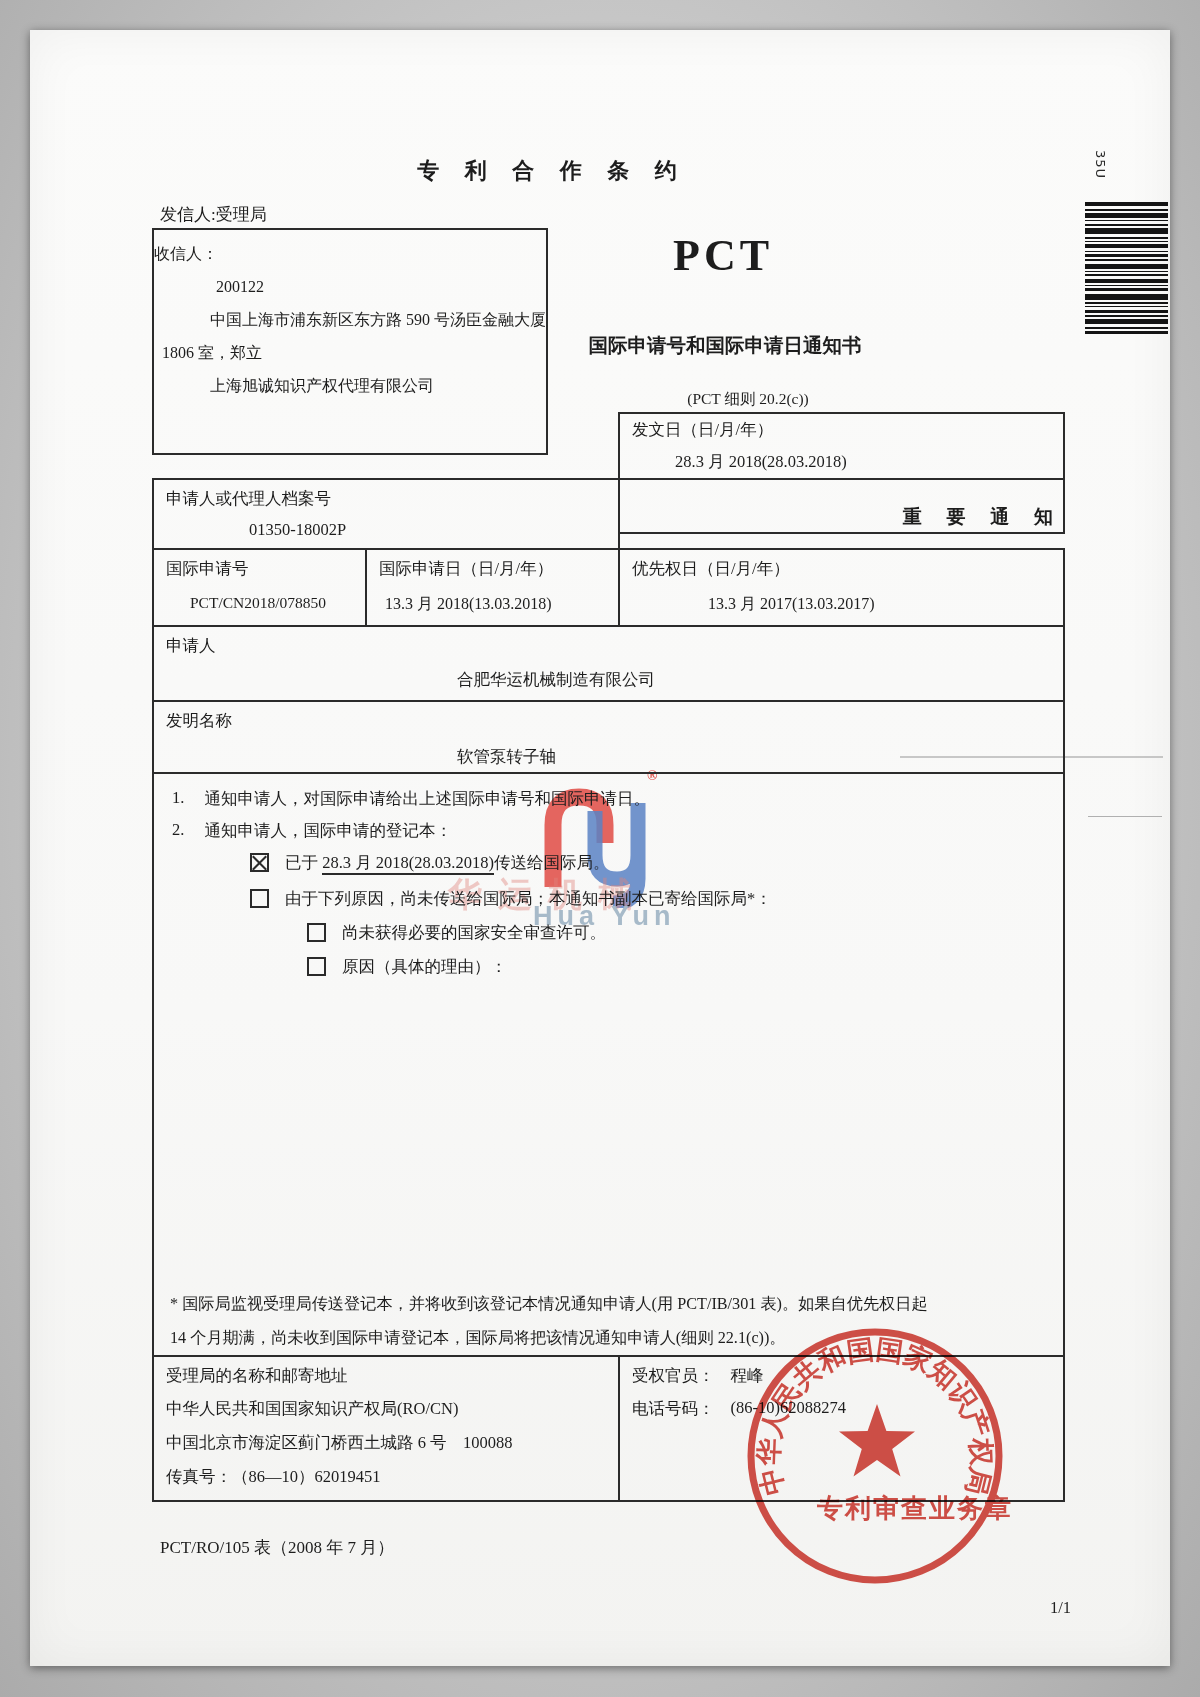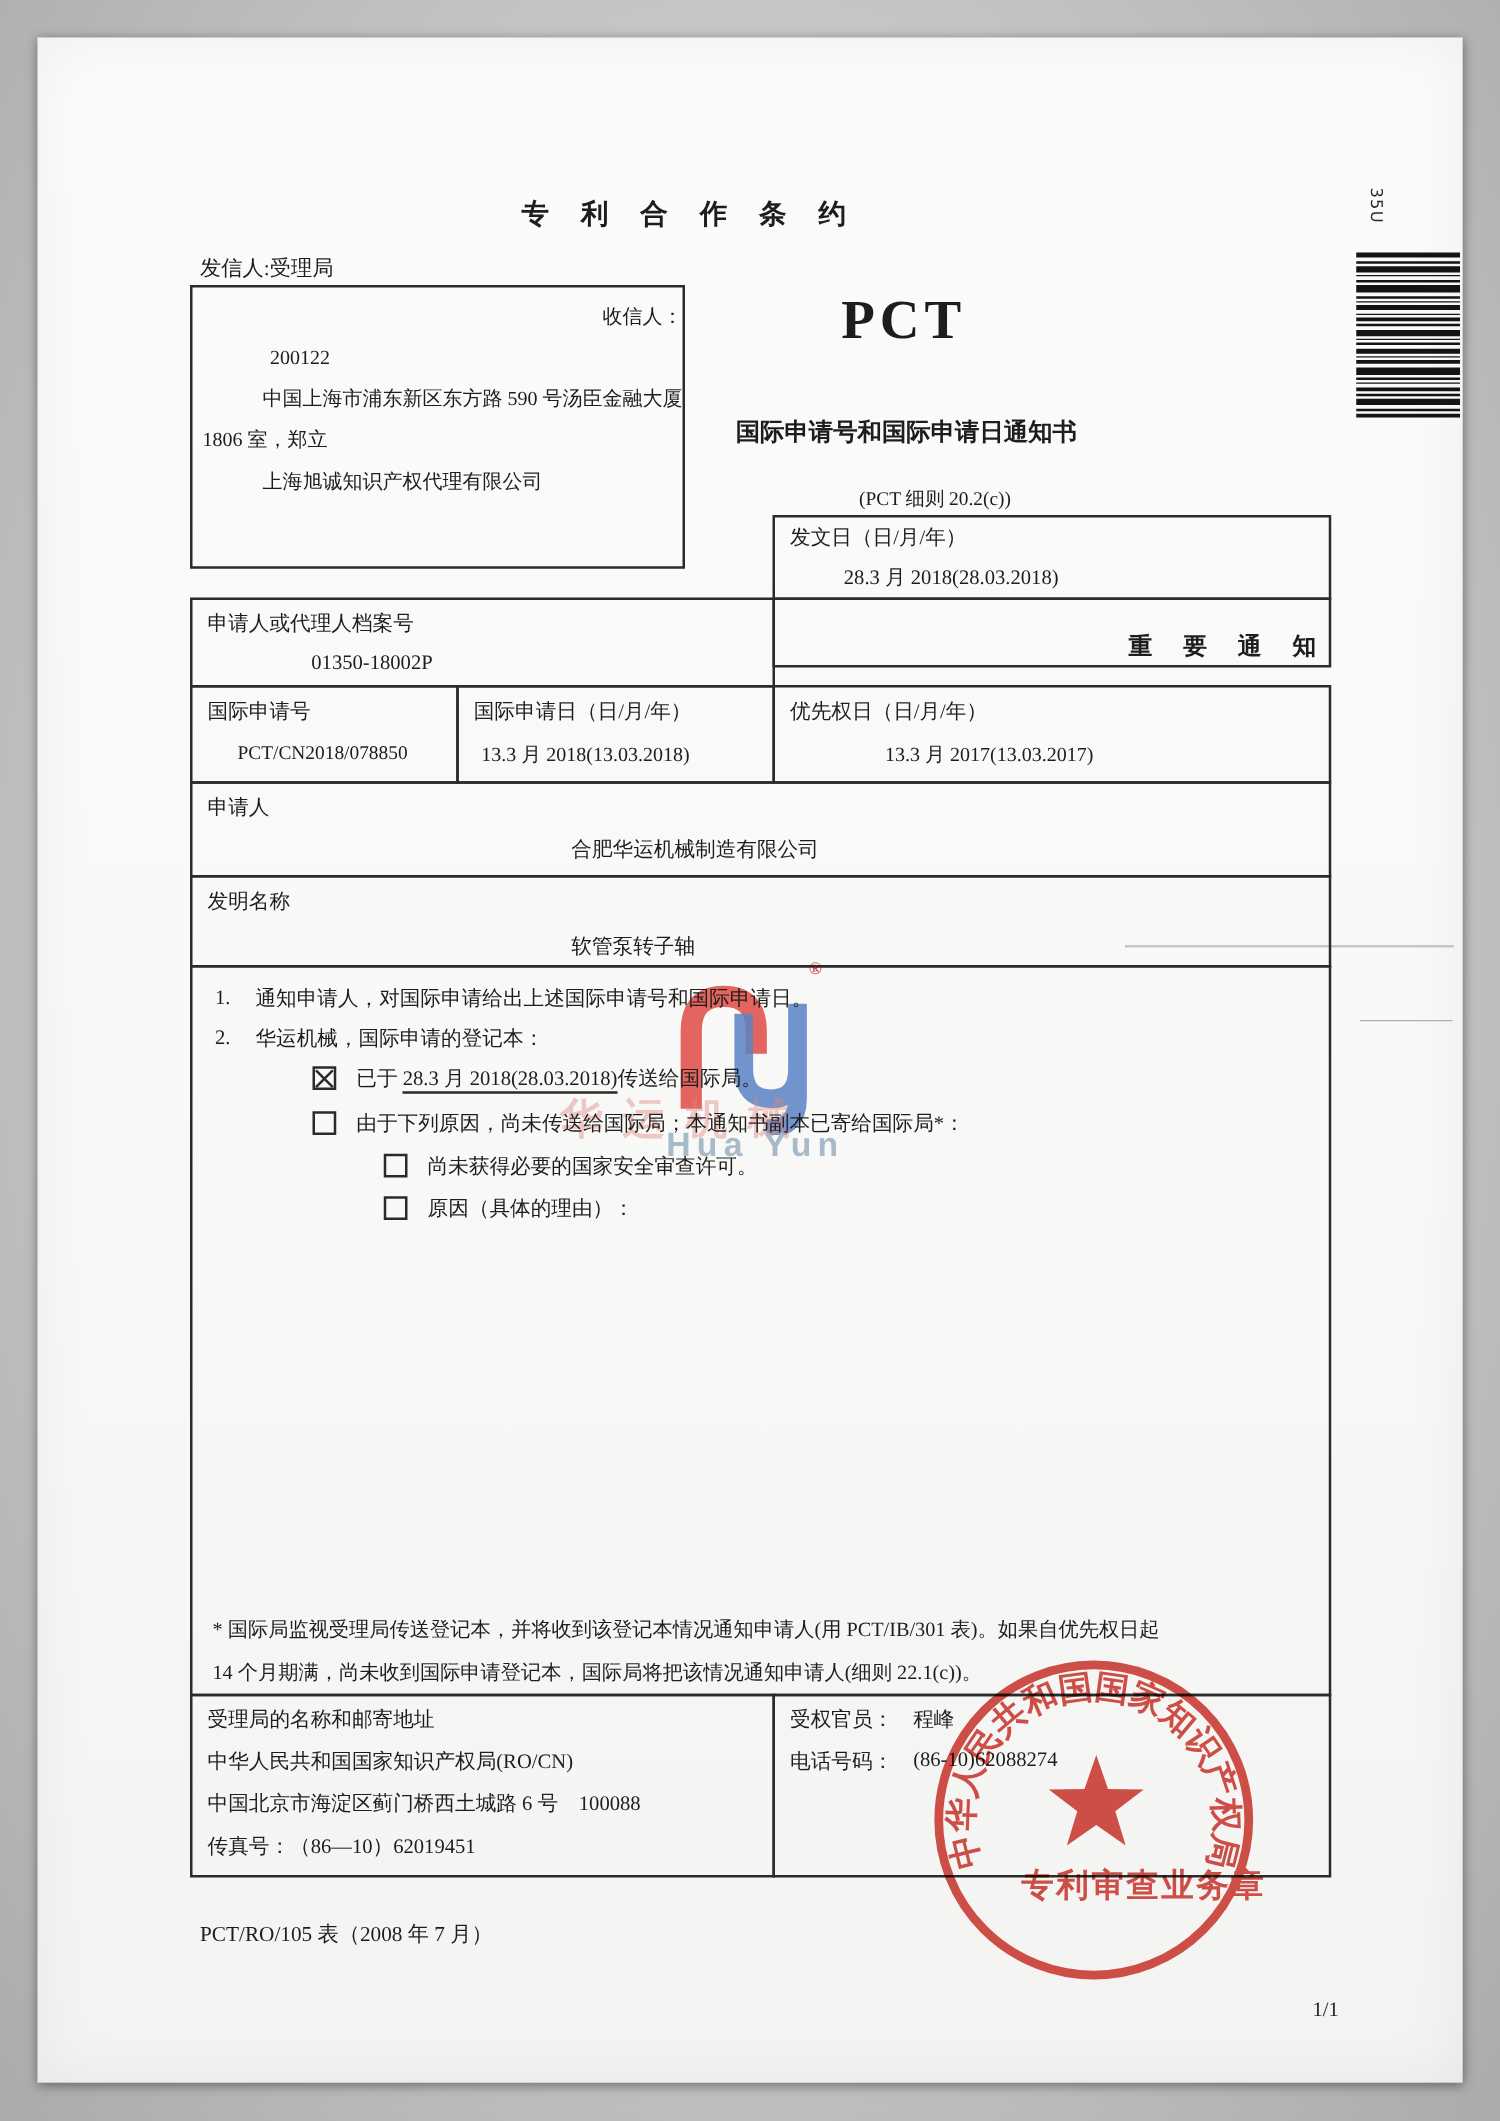--- a/index.html
+++ b/index.html
@@ -27,21 +27,21 @@
   .treaty-title{
     left:152px;top:156px;width:800px;text-align:center;
     font-size:22px;font-weight:700;letter-spacing:10px;z-index:2;
   }
   .sender{left:160px;top:203px;font-size:17px;z-index:2;}
   .recipient-box{
     left:152px;top:228px;width:396px;height:227px;
     border:2px solid #2b2b2b;box-sizing:border-box;z-index:2;
     font-size:16px;line-height:33px;
   }
-  .recipient-box .l1{padding-left:12px;padding-top:7px;text-align:right;}
+  .recipient-box .l1{padding-top:7px;}
   .recipient-box .l2{padding-left:62px;}
   .recipient-box .l3{padding-left:56px;white-space:nowrap;}
   .recipient-box .l4{padding-left:8px;}
   .recipient-box .l5{padding-left:56px;}
   .pct-big{left:618px;top:230px;width:210px;text-align:center;
     font-size:44px;font-weight:700;letter-spacing:4px;z-index:2;}
   .notice-title{left:560px;top:332px;width:330px;text-align:center;
     font-size:19.5px;font-weight:700;z-index:2;}
   .rule-ref{left:618px;top:389px;width:260px;text-align:center;font-size:15.5px;z-index:2;}
   
@@ -194,21 +194,21 @@
     <div class="val">软管泵转子轴</div>
   </div>
 
   <div class="abs cell cellE">
     <div class="item z2" style="left:18px;top:14px;">
       <span>1.</span>
       <span>通知申请人，对国际申请给出上述国际申请号和国际申请日。</span>
     </div>
     <div class="item z2" style="left:18px;top:46px;">
       <span>2.</span>
-      <span>华运机械，国际申请的登记本：</span>
+      <span>通知申请人，国际申请的登记本：</span>
     </div>
 
     <div class="cbrow z2" style="left:96px;top:78px;">
       <span class="cb checked"></span>
       <span>
         <span>已于 </span><span class="ul">28.3 月 2018(28.03.2018)</span><span>传送给国际局。</span>
       </span>
     </div>
 
     <div class="cbrow z2" style="left:96px;top:114px;">

